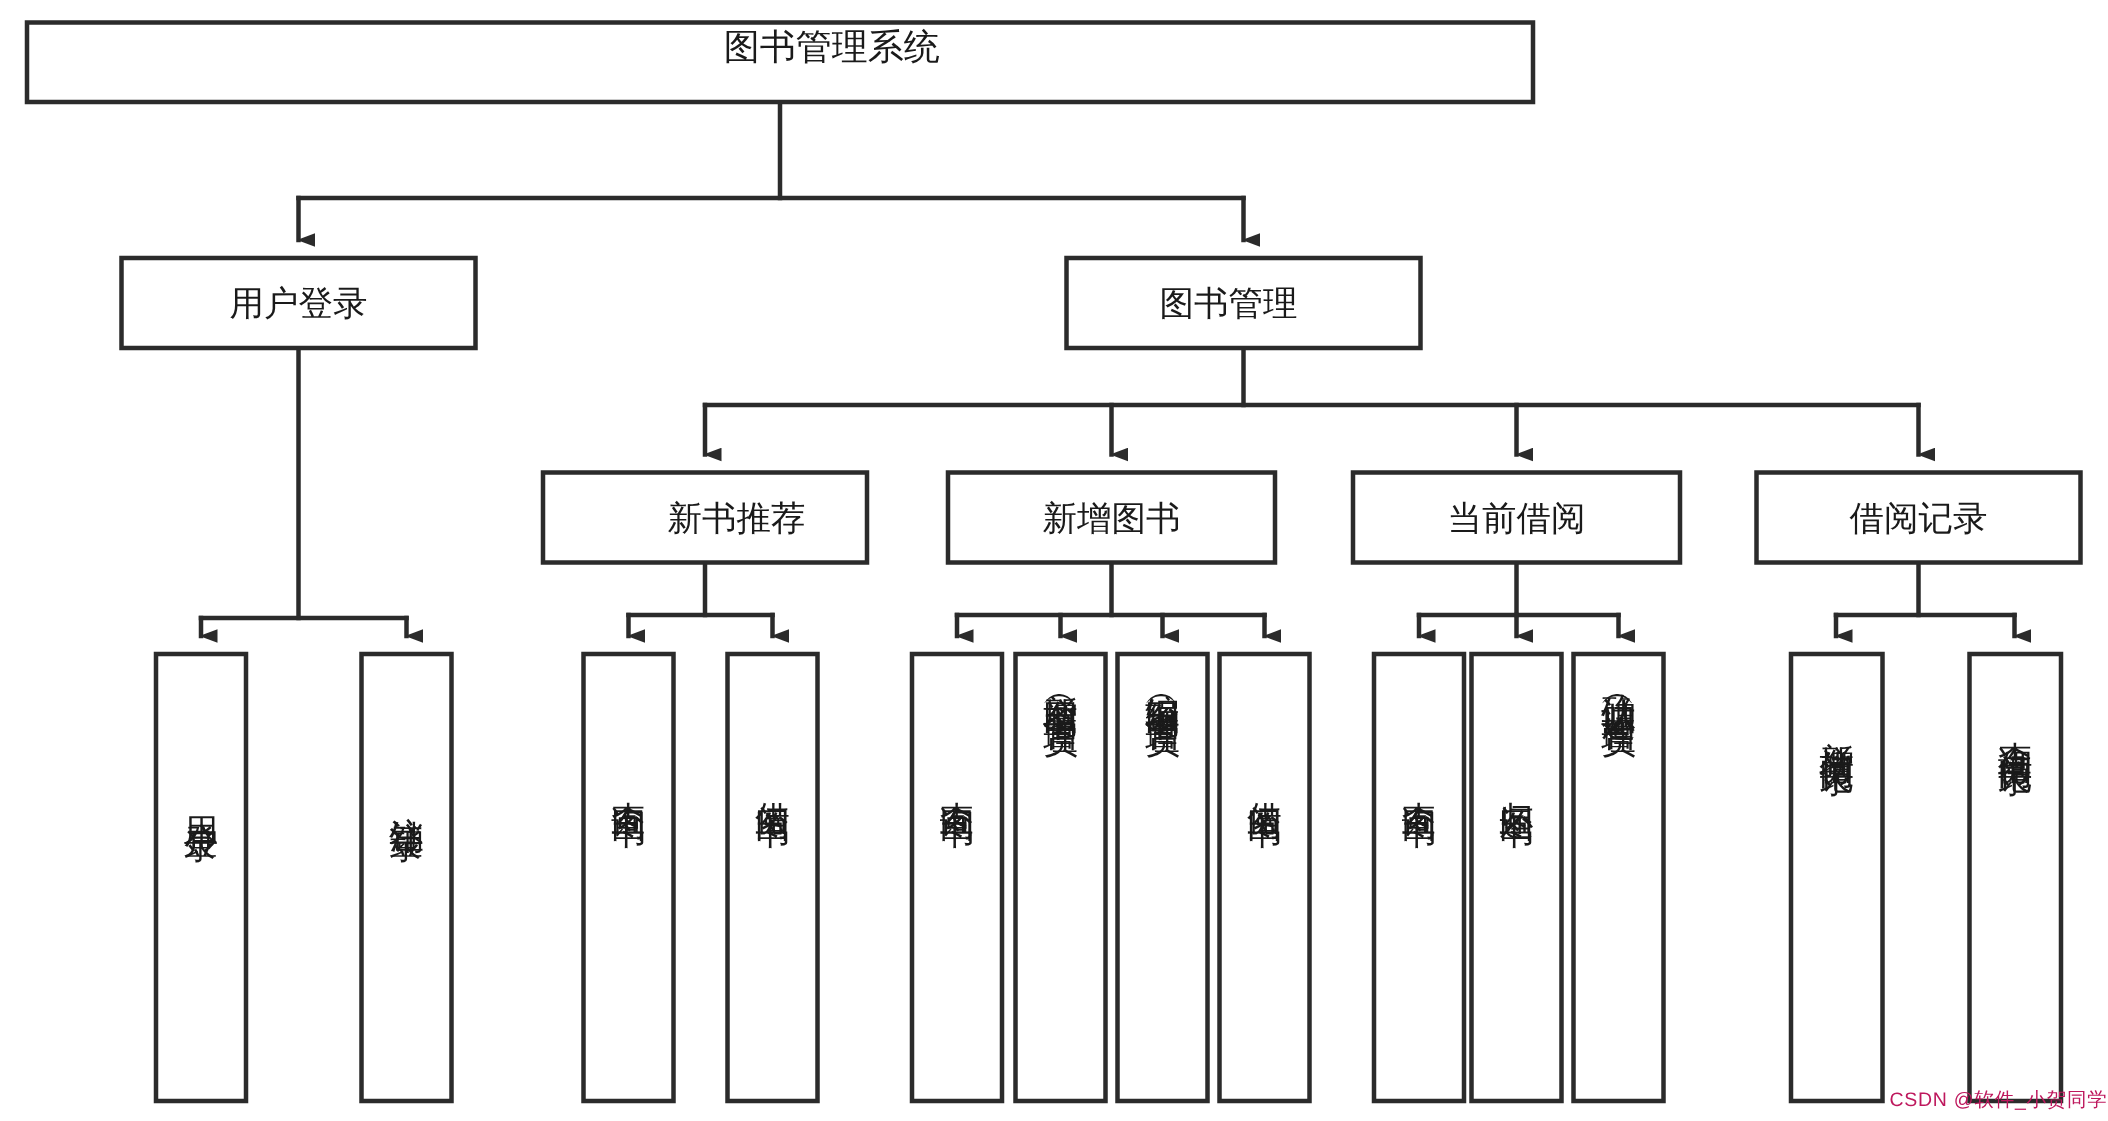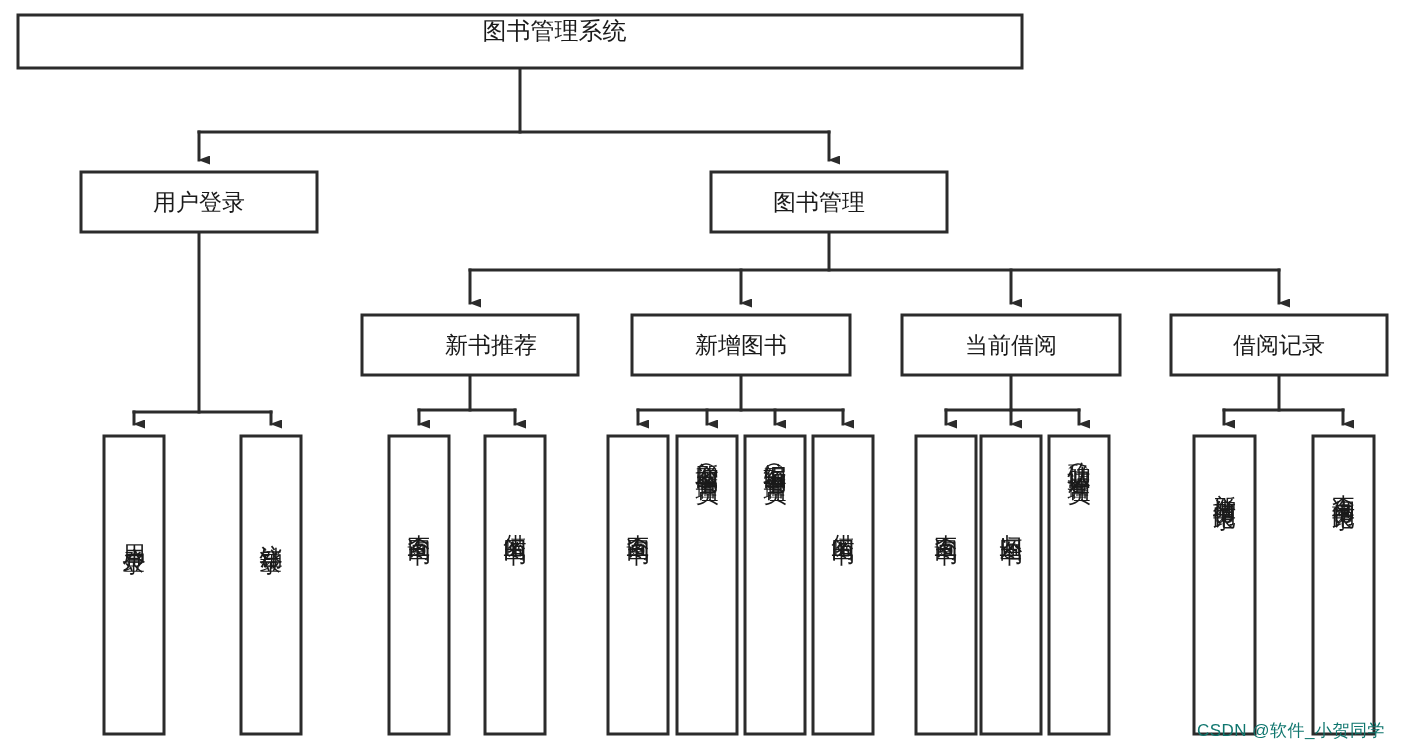--- a/index.html
+++ b/index.html
@@ -68,25 +68,25 @@
     font-family: "Liberation Sans", "DejaVu Sans", sans-serif;
     font-size: 23px;
     color: #1a1a1a;
     white-space: nowrap;
   }
   .root-label-text {
     font-size: 24px;
   }
   .watermark {
     position: absolute;
-    right: 20px;
+    right: 0;
     bottom: 5px;
     font-family: "Liberation Sans", "DejaVu Sans", sans-serif;
-    font-size: 17px;
-    color: #0f766e;
+    font-size: 13px;
+    color: #be185d;
     white-space: nowrap;
     letter-spacing: 0.5px;
   }
 </style>
 </head>
 <body>
 
 <div id="diagram-root">
 
   <svg class="tree-canvas" viewBox="0 0 1405 747" xmlns="http://www.w3.org/2000/svg">

